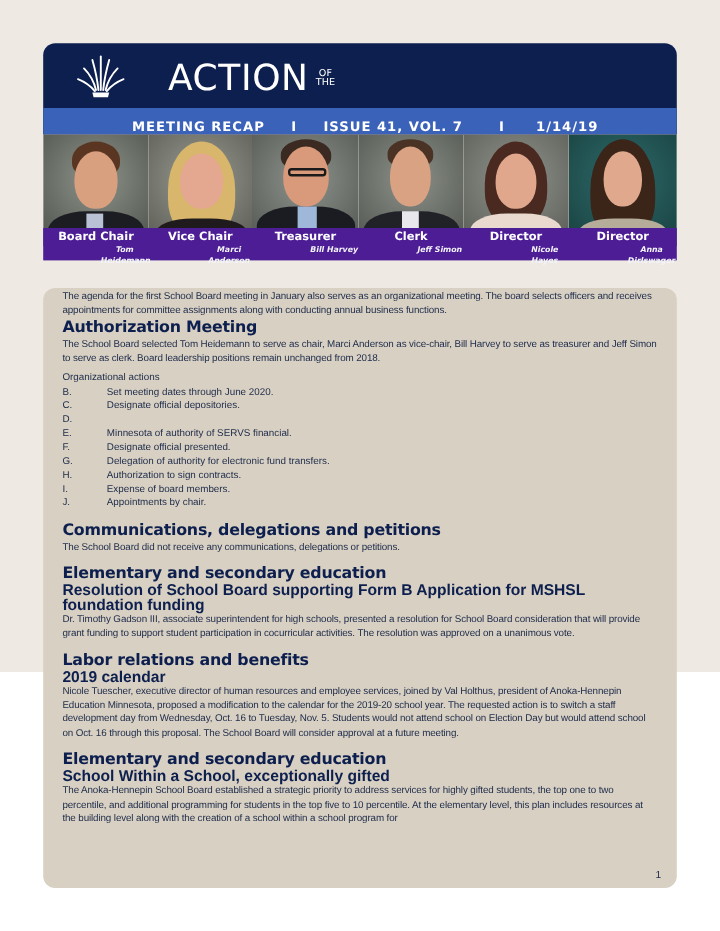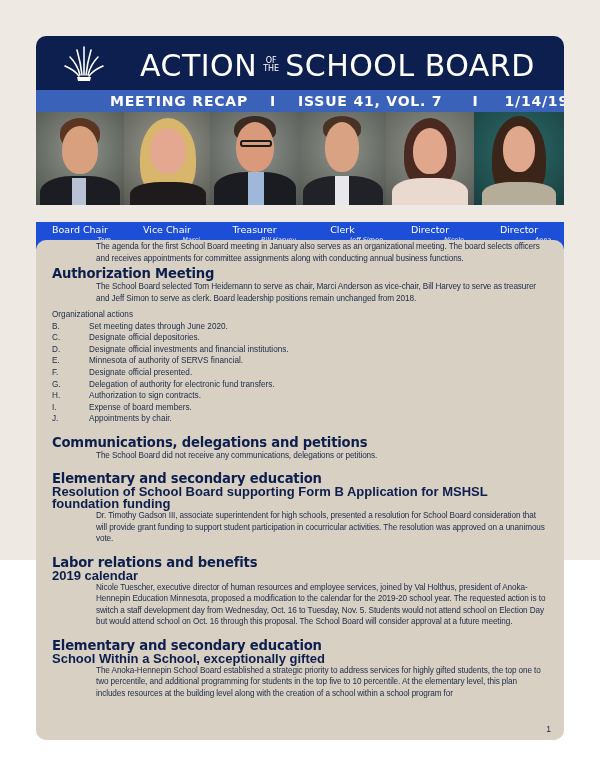--- a/index.html
+++ b/index.html
@@ -9,41 +9,41 @@
 
   .masthead { position: absolute; left: 36px; top: 36px; width: 528px; height: 76px;
     background: #0d1f4e; border-radius: 10px 10px 0 0; overflow: hidden; }
   .logo { position: absolute; left: 28px; top: 9px; width: 40px; height: 38px; }
   .title { position: absolute; left: 104px; top: 7px; height: 44px; display: flex; align-items: center;
     color: #ffffff; font-family: "DejaVu Sans", sans-serif; font-weight: normal; white-space: nowrap; }
   .title .big { font-size: 30px; letter-spacing: 0.5px; }
   .title .small { display: inline-flex; flex-direction: column; font-size: 8px; line-height: 8px;
     margin: 0 6px; text-align: center; }
   .subbar { position: absolute; left: 0; top: 54px; width: 528px; height: 22px; background: #3b62b9;
-    color: #ffffff; font-family: "DejaVu Sans", sans-serif; font-weight: bold; font-size: 14px;
-    letter-spacing: 0.8px; display: flex; align-items: center; padding-left: 74px; white-space: nowrap; }
+    color: #ffffff; font-family: "DejaVu Sans", sans-serif; font-weight: bold; font-size: 11px;
+    letter-spacing: 0.8px; display: flex; align-items: flex-end; padding-left: 74px; white-space: nowrap; }
   .subbar span { display: inline-block; }
   .subbar .sep { margin: 0 22px; }
 
   .photos { position: absolute; left: 36px; top: 112px; width: 528px; height: 93px; display: flex; }
   .photo { position: relative; height: 93px; overflow: hidden; }
   .photo .bg { position: absolute; inset: 0; }
   .photo .head { position: absolute; border-radius: 50% 50% 46% 46%; }
   .photo .hair { position: absolute; border-radius: 50% 50% 40% 40%; }
   .photo .body { position: absolute; border-radius: 40% 40% 0 0; }
   .photo .shirt { position: absolute; }
 
-  .captions { position: absolute; left: 36px; top: 222px; width: 528px; height: 27px; background: #1d4ed8; display: flex; }
+  .captions { position: absolute; left: 36px; top: 190px; width: 528px; height: 27px; background: #4c1d95; display: flex; font-weight: bold; }
   .cap { text-align: center; color: #ffffff; }
   .cap .role { font-family: "DejaVu Sans", sans-serif; font-size: 9.5px; line-height: 12px; padding-top: 2px; display: block; }
   .cap .name { font-family: "DejaVu Sans", sans-serif; font-style: italic; font-size: 6.5px; line-height: 9px; display: block; color: #f2f4f8; padding-left: 48px; }
 
   .content { position: absolute; left: 36px; top: 240px; width: 528px; height: 500px;
     background: #d8d0c2; border-radius: 10px; padding: 1px 16px 0 16px; }
-  .p { font-size: 8.2px; line-height: 11.5px; color: #1c2a4a; letter-spacing: -0.1px; margin-left: 44px; }
+  .p { font-size: 8.2px; line-height: 11.5px; color: #1c2a4a; letter-spacing: -0.1px; }
   .h2 { font-family: "DejaVu Sans", sans-serif; font-size: 13.2px; line-height: 15px; color: #0d1f4e; margin-top: 2px; letter-spacing: -0.2px; }
   .h3 { font-family: "Liberation Sans", sans-serif; font-weight: bold; font-size: 13px; line-height: 12px; color: #0d1f4e; }
   .list-label { font-size: 8.2px; line-height: 11.6px; margin-top: 5px; }
   .list { list-style: none; }
   .list li { font-size: 8.2px; line-height: 11.6px; display: flex; }
   .list li .let { width: 37px; flex: none; }
   .gap { height: 8px; }
   .pagenum { position: absolute; right: 13px; bottom: 6px; font-size: 8.5px; color: #1c2a4a; }
 </style>
 </head>
@@ -63,21 +63,20 @@
         <path d="M25 31 C29 26 34 23 39 21"></path>
       </g>
       <path d="M13 32 L27 32 L26 36 L14 36 Z" fill="#ffffff"></path>
     </svg>
     <div class="title">
       <span class="big">ACTION</span>
       <span class="small">
         <span>OF</span>
         <span>THE</span>
       </span>
-      <span class="big">SCHOOL BOARD</span>
     </div>
     <div class="subbar">
       <span>MEETING RECAP</span>
       <span class="sep">I</span>
       <span>ISSUE 41, VOL. 7</span>
       <span class="sep" style="margin:0 26px 0 30px;">I</span>
       <span>1/14/19</span>
     </div>
   </div>
 
@@ -167,21 +166,20 @@
       <li>
           <span class="let">B.</span>
           <span>Set meeting dates through June 2020.</span>
         </li>
       <li>
           <span class="let">C.</span>
           <span>Designate official depositories.</span>
         </li>
       <li>
           <span class="let">D.</span>
-          <span>Designate official investments and financial institutions.</span>
         </li>
       <li>
           <span class="let">E.</span>
           <span>Minnesota of authority of SERVS financial.</span>
         </li>
       <li>
           <span class="let">F.</span>
           <span>Designate official presented.</span>
         </li>
       <li>

